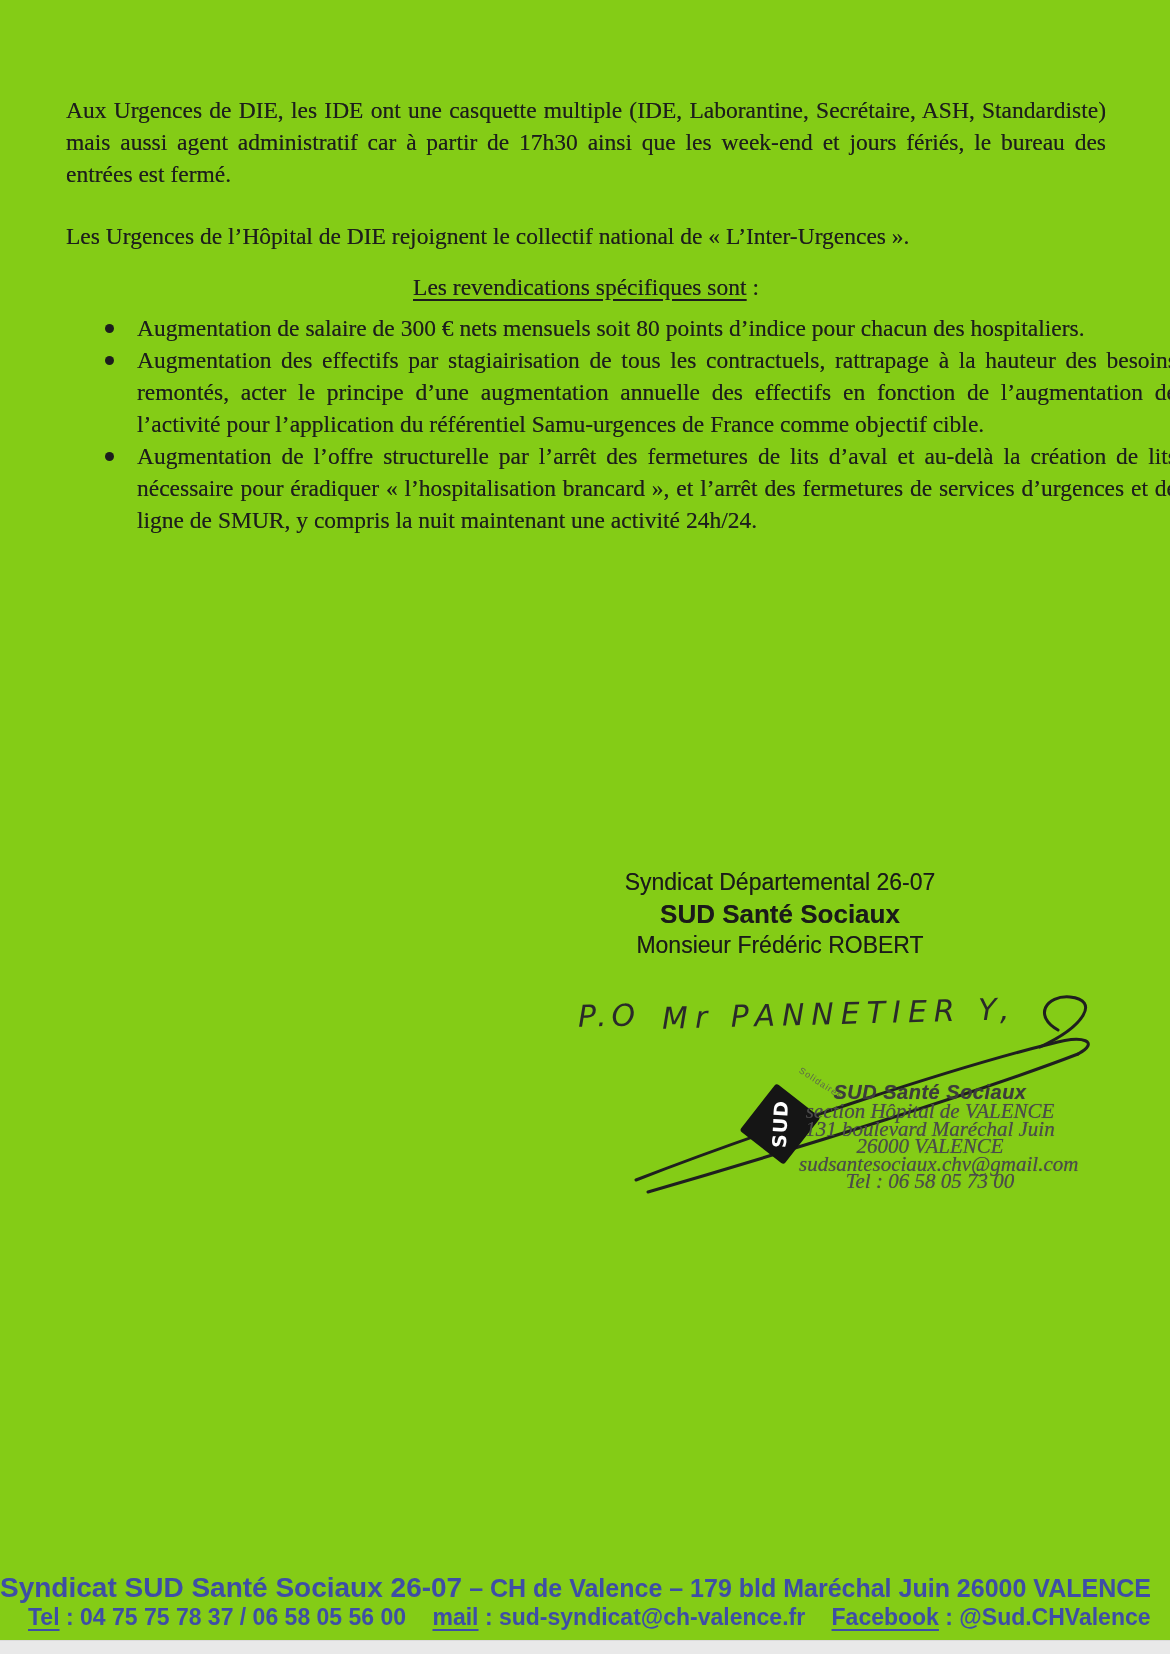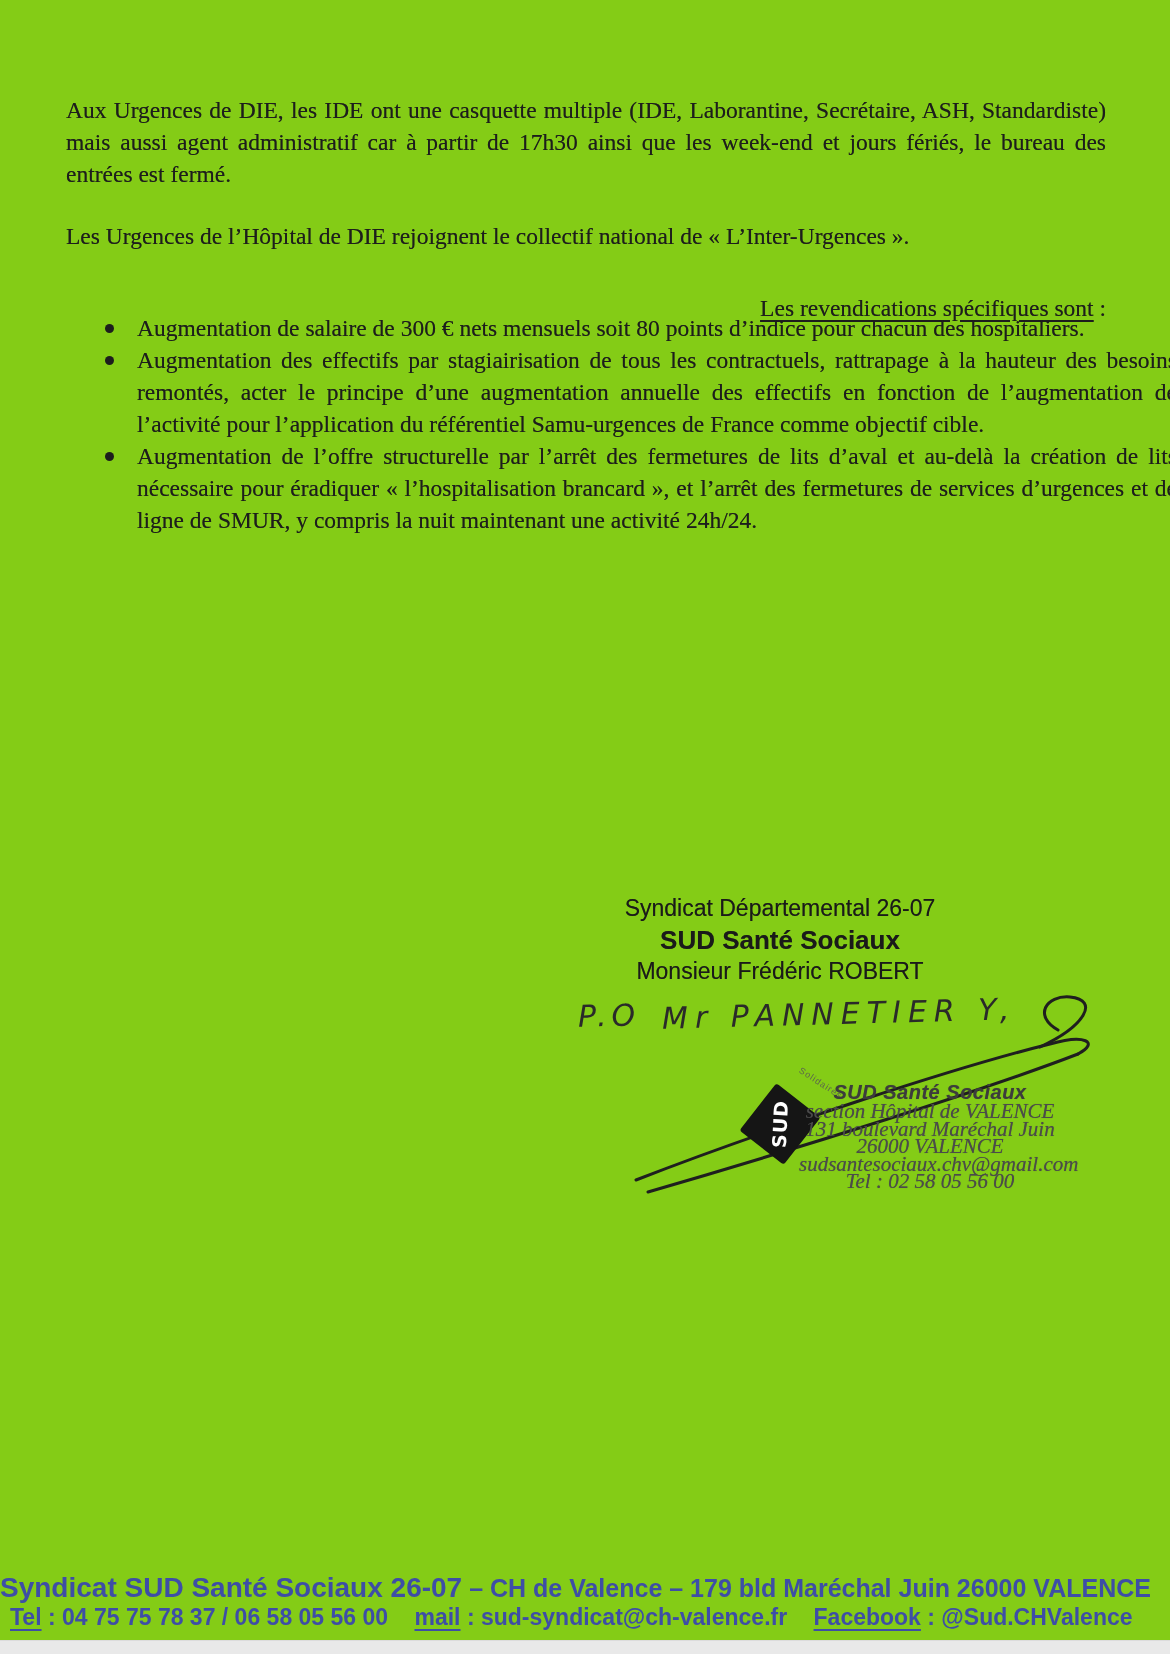--- a/index.html
+++ b/index.html
@@ -13,32 +13,32 @@
   }
   
   .bodyblock{
     position:absolute;left:66px;width:1040px;
     font-size:23.5px;line-height:32px;
     text-align:justify;
     text-shadow:0 0 .6px rgba(20,20,20,.55);
   }
   .p1{top:70px;}
   .p2{top:196px;}
-  .claims{top:268px;text-align:right;}
+  .claims{top:247px;text-align:center;}
   .claims .u{text-decoration:underline;text-underline-offset:4px;}
   .bullets{top:312px;margin:0;padding:0 0 0 71px;list-style:none;}
   .bullets li{position:relative;margin:0;padding:0;}
   .bullets li::before{
     content:"";position:absolute;left:-32px;top:12px;
     width:9px;height:9px;border-radius:50%;background:#1d1d1d;
   }
   .closing{top:724px;text-align:left;}
   
   .sigblock{
-    position:absolute;left:580px;top:893px;width:400px;
+    position:absolute;left:580px;top:867px;width:400px;
     text-align:center;
     font-family:"Liberation Sans", sans-serif;
     color:#1a1a1a;
     text-shadow:0 0 .5px rgba(20,20,20,.5);
   }
   .sigblock .l1{font-size:23px;line-height:31px;}
   .sigblock .l2{font-size:26px;line-height:32px;font-weight:bold;}
   .sigblock .l3{font-size:23px;line-height:31px;}
   
   .hand{
@@ -138,26 +138,26 @@
     <span>SUD</span>
   </div>
   <span class="sud-logo-arc">Solidaires</span>
 
   <div class="stamp">
     <div class="title">SUD Santé Sociaux</div>
     <div class="ln">section Hôpital de VALENCE</div>
     <div class="ln">131 boulevard Maréchal Juin</div>
     <div class="ln">26000 VALENCE</div>
     <div class="ln">sudsantesociaux.chv@gmail.com</div>
-    <div class="ln">Tel : 02 58 05 56 00</div>
+    <div class="ln">Tel : 06 58 05 73 00</div>
   </div>
 
   <div class="footer footer-l1" style="color:#3e4ea6;">
     <span class="big">Syndicat SUD Santé Sociaux 26-07</span><span> – </span><span>CH de Valence – 179 bld Maréchal Juin 26000 VALENCE</span>
   </div>
-  <div class="footer footer-l2" style="color:#3e4ea6;">
+  <div class="footer footer-l2" style="color:#3e4ea6;padding-left:18px;">
     <span class="seg"><span class="u">Tel</span><span> : 04 75 75 78 37 / 06 58 05 56 00</span></span>
     <span class="seg"><span class="u">mail</span><span> : sud-syndicat@ch-valence.fr</span></span>
     <span class="seg"><span class="u">Facebook</span><span> : @Sud.CHValence</span></span>
   </div>
 
   <div class="scanbar"></div>
 </div>
 
 </body></html>

